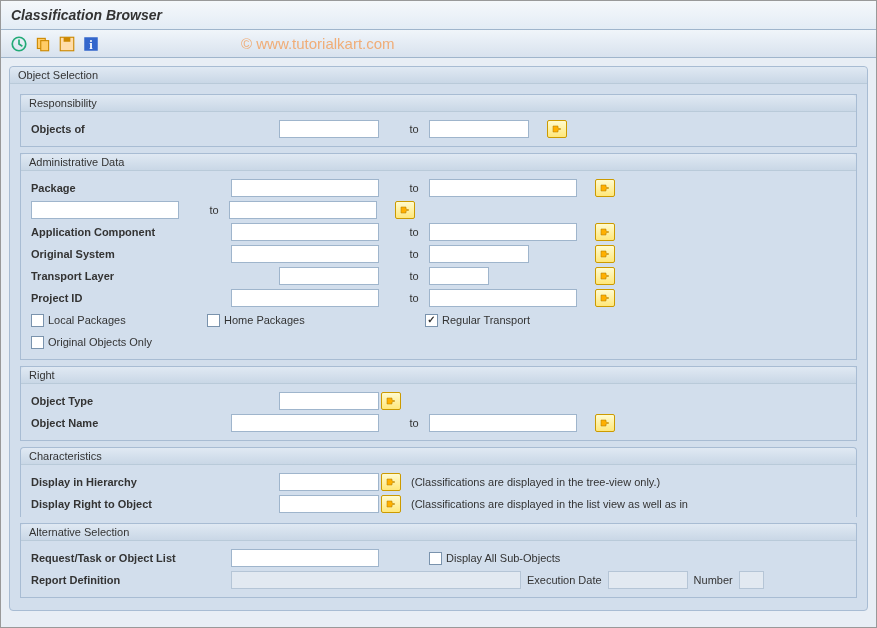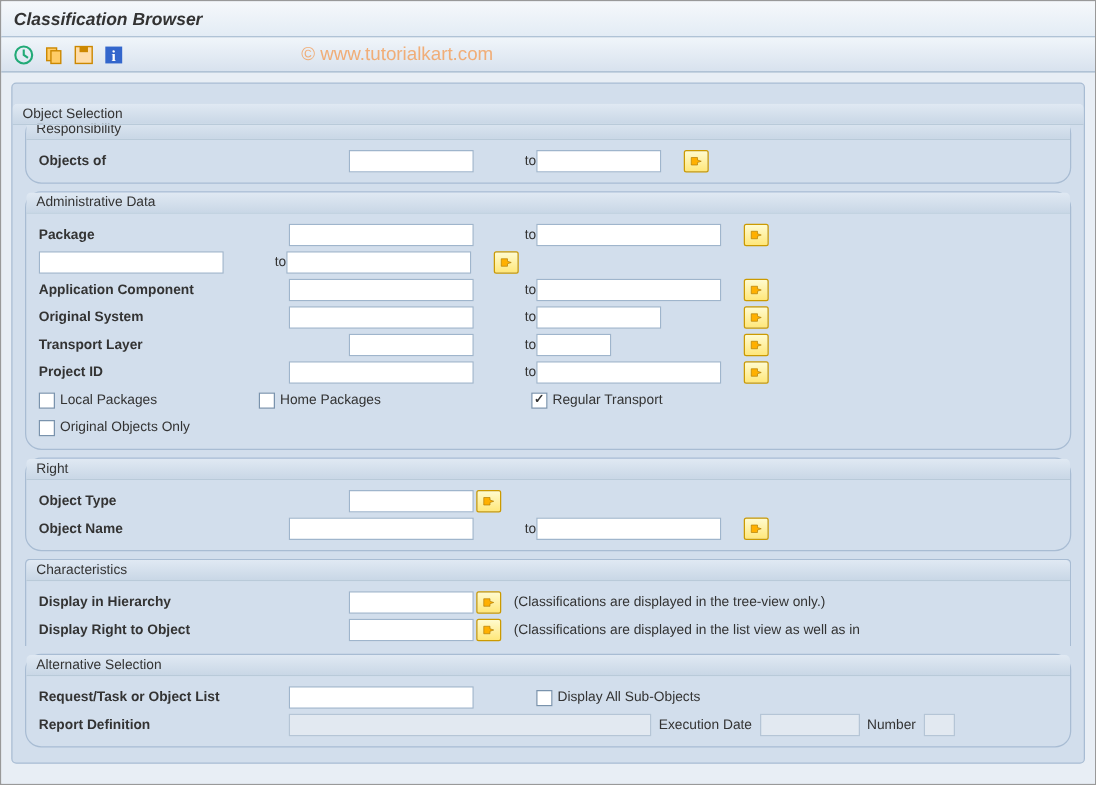--- a/index.html
+++ b/index.html
@@ -52,33 +52,33 @@
     .groupbox {
       border: 1px solid #a8bcd3;
       border-radius: 4px;
       margin-bottom: 8px;
       background: #d2deec;
       position: relative;
       padding: 0;
     }
     .groupbox-title {
       position: relative;
-      top: 16px;
+      top: 0;
       left: 0;
       font-size: 11px;
       color: #333;
       padding: 2px 8px 2px 8px;
       border-bottom: 1px solid #b9cad9;
       background: linear-gradient(#e0e9f3, #c9d7e6);
       border-radius: 4px 4px 0 0;
     }
     .groupbox-body { padding: 4px 10px 6px 10px; }
     .nested-group {
       border: 1px solid #a8bcd3;
-      border-radius: 13px;
+      border-radius: 0;
       margin: 6px 0;
       background: #d2deec;
     }
     .nested-title {
       font-size: 11px;
       padding: 2px 8px;
       border-bottom: 1px solid #b9cad9;
       background: linear-gradient(#e0e9f3, #c9d7e6);
       border-radius: 4px 4px 0 0;
     }
@@ -101,21 +101,21 @@
       height: 18px;
       border: 1px solid #b5c5d6;
       background: #e2e9f1;
       padding: 0 4px;
     }
     .w-120 { width: 120px; }
     .w-100 { width: 100px; }
     .w-80  { width: 80px; }
     .w-60  { width: 60px; }
     .w-25  { width: 25px; }
-    .to-label { width: 50px; text-align: right; padding-left: 20px; }
+    .to-label { width: 50px; text-align: center; padding-left: 20px; }
     .arrow-btn {
       width: 20px;
       height: 18px;
       background: linear-gradient(#fffbcf, #ffe77a);
       border: 1px solid #cc9a00;
       border-radius: 2px;
       display: inline-flex;
       align-items: center;
       justify-content: center;
       cursor: pointer;

